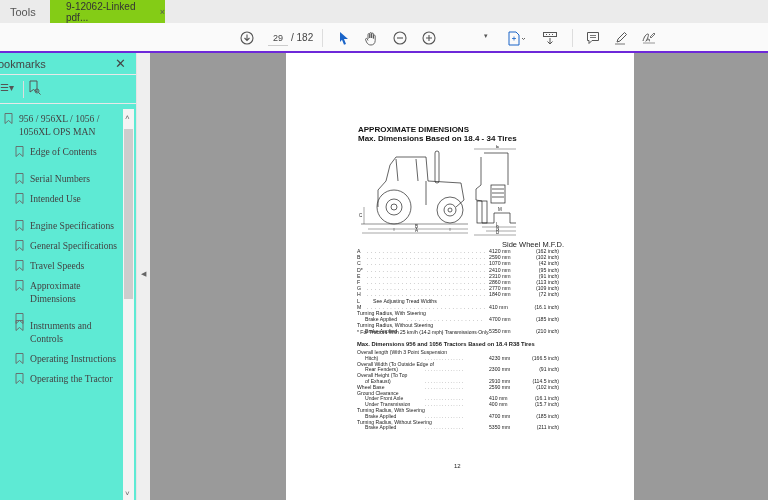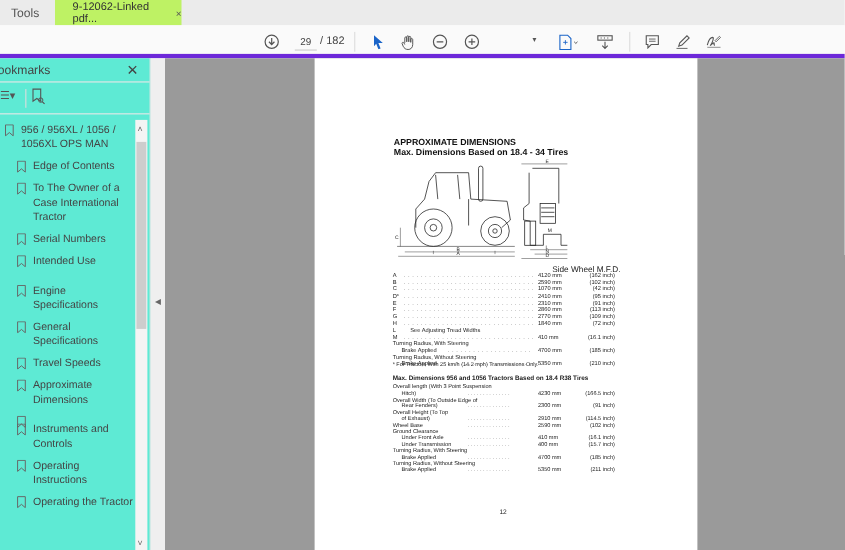--- a/index.html
+++ b/index.html
@@ -3,45 +3,45 @@
 <meta charset="utf-8">
 <style>
   * { box-sizing: border-box; margin: 0; padding: 0; }
   html, body { width: 768px; height: 500px; overflow: hidden; background: #fff; font-family: "Liberation Sans", "DejaVu Sans", sans-serif; }
   .app { position: relative; width: 652px; height: 500px; }
 
   
   .tabbar { position: absolute; left: 0; top: 0; width: 768px; height: 23px; background: #ebebeb; display: flex; align-items: stretch; }
   .tab { font-size: 11px; color: #555; display: flex; align-items: center; }
   .tab-tools { width: 50px; padding-left: 10px; }
-  .tab-doc { width: 115px; background: #bef264; padding-left: 16px; gap: 10px; color: #333; font-size: 10px; }
+  .tab-doc { width: 115px; background: #84cc16; padding-left: 16px; gap: 10px; color: #333; font-size: 10px; }
   .tab-doc .close { font-size: 9px; color: #555; }
 
   
-  .toolbar { position: absolute; left: 0; top: 23px; width: 768px; height: 30px; background: #fafafa; border-bottom: 4px solid #6d28d9; }
+  .toolbar { position: absolute; left: 0; top: 23px; width: 768px; height: 30px; background: #fafafa; border-bottom: 2px solid #6d28d9; }
   .tb-item { position: absolute; top: 0; height: 30px; display: flex; align-items: center; justify-content: center; color: #555; }
   .tb-icon svg { display: block; }
   .page-input { position: absolute; left: 268px; top: 7px; width: 20px; height: 16px; font-size: 9px; color: #444; text-align: center; border: none; border-bottom: 1px solid #ccc; background: transparent; }
   .page-total { position: absolute; left: 291px; top: 9px; font-size: 10px; color: #444; }
   .zoom-input { position: absolute; left: 448px; top: 7px; width: 30px; height: 16px; font-size: 9px; color: #444; border: none; border-bottom: 1px solid #ccc; background: transparent; text-align: left; padding-left: 8px; margin-top: 40px; }
   .zoom-caret { position: absolute; left: 484px; top: 9px; font-size: 7px; color: #555; }
   .tb-sep { position: absolute; top: 6px; width: 1px; height: 18px; background: #ddd; }
 
   
   .sidebar { position: absolute; left: 0; top: 53px; width: 137px; height: 447px; background: #5eead4; border-right: 1px solid #e5e5e5; }
   .sb-header { height: 22px; display: flex; align-items: center; justify-content: space-between; padding: 0 10px 0 0; border-bottom: 1px solid #e8e8e8; margin: 0 0 0 0; }
   .sb-title { font-size: 11px; color: #444; margin-left: -2px; }
   .sb-close { font-size: 13px; color: #444; }
   .sb-tools { height: 29px; display: flex; align-items: center; border-bottom: 1px solid #e8e8e8; position: relative; }
   .sb-tools .opt { position: absolute; left: 0; top: 7px; font-size: 10px; color: #555; }
   .sb-tools .sep { position: absolute; left: 23px; top: 6px; width: 1px; height: 17px; background: #ddd; }
   .sb-tools .bk-search { position: absolute; left: 28px; top: 5px; }
 
   .bm-list { position: absolute; left: 0; top: 56px; width: 123px; height: 391px; overflow: hidden; }
-  .bm { position: relative; font-size: 9.6px; line-height: 13px; color: #444; padding-right: 2px; }
+  .bm { position: relative; font-size: 9.6px; line-height: 13px; color: #444; padding-right: 2px; font-family: Liberation Serif, serif; }
   .bm .ic { position: absolute; top: 1px; }
   .bm.l0 { padding-left: 19px; }
   .bm.l0 .ic { left: 4px; }
   .bm.l1 { padding-left: 30px; }
   .bm.l1 .ic { left: 15px; }
 
   .sb-scroll { position: absolute; left: 123px; top: 56px; width: 11px; height: 391px; background: #f4f4f4; }
   .sb-scroll .up { position: absolute; left: 2px; top: 4px; font-size: 8px; color: #666; }
   .sb-scroll .thumb { position: absolute; left: 1px; top: 20px; width: 9px; height: 170px; background: #cdcdcd; }
   .sb-scroll .down { position: absolute; left: 2px; bottom: 2px; font-size: 8px; color: #666; }
@@ -181,23 +181,20 @@
     <div class="bm-list">
       <div style="height:3px"></div>
       <div class="bm l0"><svg class="ic" width="9" height="11" viewBox="0 0 9 11">
             <path d="M1 .5h7v10L4.5 7.5 1 10.5z" fill="none" stroke="#666" stroke-width="0.9"></path>
           </svg><span>956 / 956XL / 1056 / 1056XL OPS MAN</span></div>
       <div style="height:7px"></div>
       <div class="bm l1"><svg class="ic" width="9" height="11" viewBox="0 0 9 11">
             <path d="M1 .5h7v10L4.5 7.5 1 10.5z" fill="none" stroke="#666" stroke-width="0.9"></path>
           </svg><span>Edge of Contents</span></div>
       <div style="height:7px"></div>
-      <div class="bm l1"><svg class="ic" width="9" height="11" viewBox="0 0 9 11">
-            <path d="M1 .5h7v10L4.5 7.5 1 10.5z" fill="none" stroke="#666" stroke-width="0.9"></path>
-          </svg><span>To The Owner of a Case International Tractor</span></div>
       <div style="height:7px"></div>
       <div class="bm l1"><svg class="ic" width="9" height="11" viewBox="0 0 9 11">
             <path d="M1 .5h7v10L4.5 7.5 1 10.5z" fill="none" stroke="#666" stroke-width="0.9"></path>
           </svg><span>Serial Numbers</span></div>
       <div style="height:7px"></div>
       <div class="bm l1"><svg class="ic" width="9" height="11" viewBox="0 0 9 11">
             <path d="M1 .5h7v10L4.5 7.5 1 10.5z" fill="none" stroke="#666" stroke-width="0.9"></path>
           </svg><span>Intended Use</span></div>
       <div style="height:7px"></div>
       <div style="height:7px"></div>

